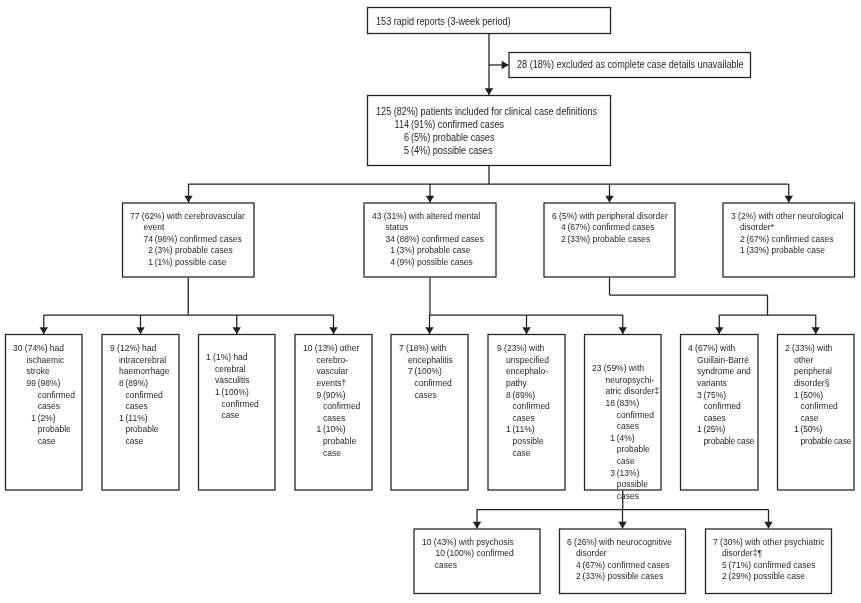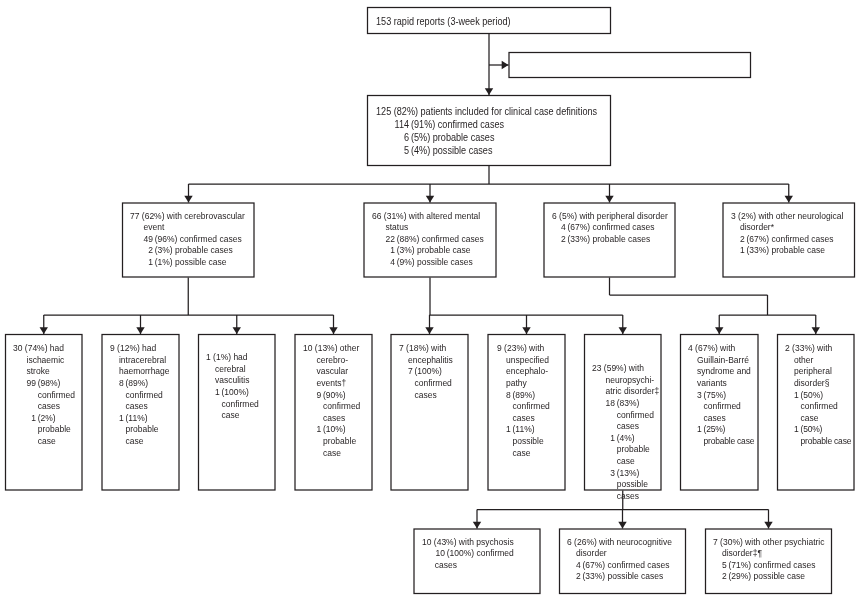--- a/index.html
+++ b/index.html
@@ -89,51 +89,56 @@
         <polygon data-name="arrow-head-down-icon" points="472.8,521.7 481.2,521.7 477,528.5"></polygon>
         <polygon data-name="arrow-head-down-icon" points="618.3,521.7 626.7,521.7 622.5,528.5"></polygon>
         <polygon data-name="arrow-head-down-icon" points="764.3,521.7 772.7,521.7 768.5,528.5"></polygon>
       </g>
     </svg>
   <div class="node big d3 r0" style="left:367px;top:7px;width:244px;height:27px" data-name="node-rapid-reports">
   <div class="body" data-name="node-rapid-reports-content">
   <div class="mline" data-name="node-rapid-reports-headline"><span class="mnum" data-name="node-rapid-reports-count">153</span> <span class="mtxt" data-name="node-rapid-reports-label">rapid reports (3-week period)</span></div>
   </div>
     </div>
+  <div class="node big d2 r0" style="left:508.5px;top:52px;width:242.5px;height:26px" data-name="node-excluded">
+  <div class="body" data-name="node-excluded-content">
+  <div class="mline" data-name="node-excluded-headline"><span class="mnum" data-name="node-excluded-count">28</span> <span class="mtxt" data-name="node-excluded-label">(18%) excluded as complete case details unavailable</span></div>
+  </div>
+    </div>
   <div class="node big d3 r0" style="left:367px;top:95px;width:244px;height:71px" data-name="node-included">
   <div class="body" data-name="node-included-content">
   <div class="mline" data-name="node-included-headline"><span class="mnum" data-name="node-included-count">125</span> <span class="mtxt" data-name="node-included-label">(82%) patients included for clinical case definitions</span></div>
   <div class="subs" data-name="node-included-breakdown">
   <span class="snum" data-name="node-included-breakdown-0-count">114</span>
           <span class="stxt" data-name="node-included-breakdown-0-label">(91%) confirmed cases</span>
   <span class="snum" data-name="node-included-breakdown-1-count">6</span>
           <span class="stxt" data-name="node-included-breakdown-1-label">(5%) probable cases</span>
   <span class="snum" data-name="node-included-breakdown-2-count">5</span>
           <span class="stxt" data-name="node-included-breakdown-2-label">(4%) possible cases</span>
   </div>
   </div>
     </div>
   <div class="node small d2 r2" style="left:122px;top:202.5px;width:132.5px;height:75px" data-name="node-cerebrovascular-event">
   <div class="body" data-name="node-cerebrovascular-event-content">
   <div class="mline" data-name="node-cerebrovascular-event-headline"><span class="mnum" data-name="node-cerebrovascular-event-count">77</span> <span class="mtxt" data-name="node-cerebrovascular-event-label">(62%) with cerebrovascular event</span></div>
   <div class="subs" data-name="node-cerebrovascular-event-breakdown">
-  <span class="snum" data-name="node-cerebrovascular-event-breakdown-0-count">49</span>
+  <span class="snum" data-name="node-cerebrovascular-event-breakdown-0-count">74</span>
           <span class="stxt" data-name="node-cerebrovascular-event-breakdown-0-label">(96%) confirmed cases</span>
   <span class="snum" data-name="node-cerebrovascular-event-breakdown-1-count">2</span>
           <span class="stxt" data-name="node-cerebrovascular-event-breakdown-1-label">(3%) probable cases</span>
   <span class="snum" data-name="node-cerebrovascular-event-breakdown-2-count">1</span>
           <span class="stxt" data-name="node-cerebrovascular-event-breakdown-2-label">(1%) possible case</span>
   </div>
   </div>
     </div>
   <div class="node small d2 r2" style="left:363.5px;top:202.5px;width:133px;height:75px" data-name="node-altered-mental-status">
   <div class="body" data-name="node-altered-mental-status-content">
-  <div class="mline" data-name="node-altered-mental-status-headline"><span class="mnum" data-name="node-altered-mental-status-count">66</span> <span class="mtxt" data-name="node-altered-mental-status-label">(31%) with altered mental status</span></div>
+  <div class="mline" data-name="node-altered-mental-status-headline"><span class="mnum" data-name="node-altered-mental-status-count">43</span> <span class="mtxt" data-name="node-altered-mental-status-label">(31%) with altered mental status</span></div>
   <div class="subs" data-name="node-altered-mental-status-breakdown">
-  <span class="snum" data-name="node-altered-mental-status-breakdown-0-count">22</span>
+  <span class="snum" data-name="node-altered-mental-status-breakdown-0-count">34</span>
           <span class="stxt" data-name="node-altered-mental-status-breakdown-0-label">(88%) confirmed cases</span>
   <span class="snum" data-name="node-altered-mental-status-breakdown-1-count">1</span>
           <span class="stxt" data-name="node-altered-mental-status-breakdown-1-label">(3%) probable case</span>
   <span class="snum" data-name="node-altered-mental-status-breakdown-2-count">4</span>
           <span class="stxt" data-name="node-altered-mental-status-breakdown-2-label">(9%) possible cases</span>
   </div>
   </div>
     </div>
   <div class="node small d1 r2" style="left:543.5px;top:202.5px;width:132px;height:75px" data-name="node-peripheral-disorder">
   <div class="body" data-name="node-peripheral-disorder-content">

